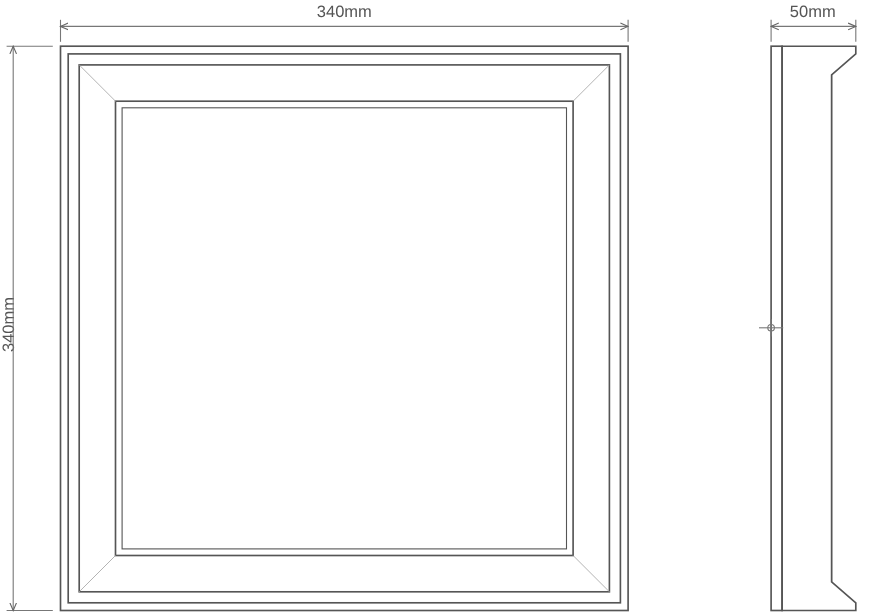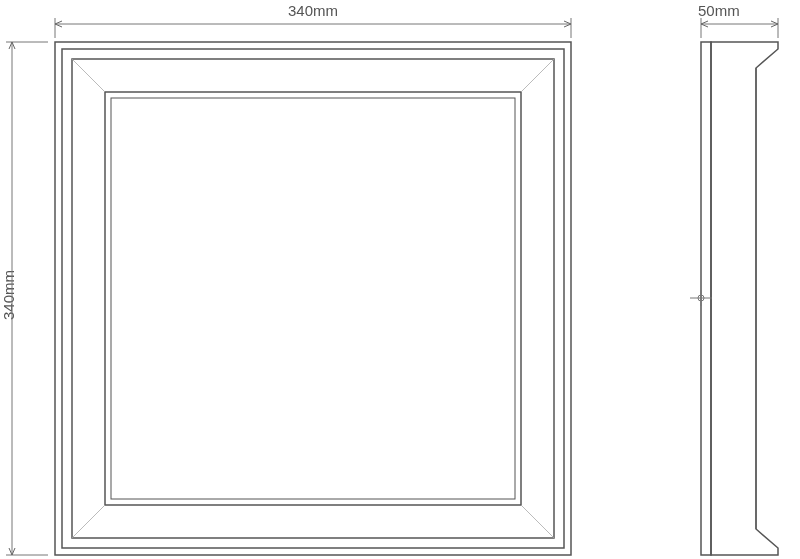--- a/index.html
+++ b/index.html
@@ -30,21 +30,21 @@
 </style>
 </head>
 <body>
 
 <div class="container">
 
   <div class="dim-label" style="left:288px; top:2px;">340mm</div>
 
   <div class="dim-label" style="left:0px; top:320px; transform: rotate(-90deg); transform-origin: left top;">340mm</div>
 
-  <div class="dim-label" style="left:698px; top:2px;">50mm</div>
+  <div class="dim-label" style="left:718px; top:2px;">50mm</div>
 
   <svg width="800" height="559">
     <defs>
       <marker id="arrowL" markerWidth="8" markerHeight="8" refX="1" refY="4" orient="auto">
         <path d="M8,1 L1,4 L8,7" fill="none" stroke="#666" stroke-width="1"></path>
       </marker>
       <marker id="arrowR" markerWidth="8" markerHeight="8" refX="7" refY="4" orient="auto">
         <path d="M0,1 L7,4 L0,7" fill="none" stroke="#666" stroke-width="1"></path>
       </marker>
     </defs>

